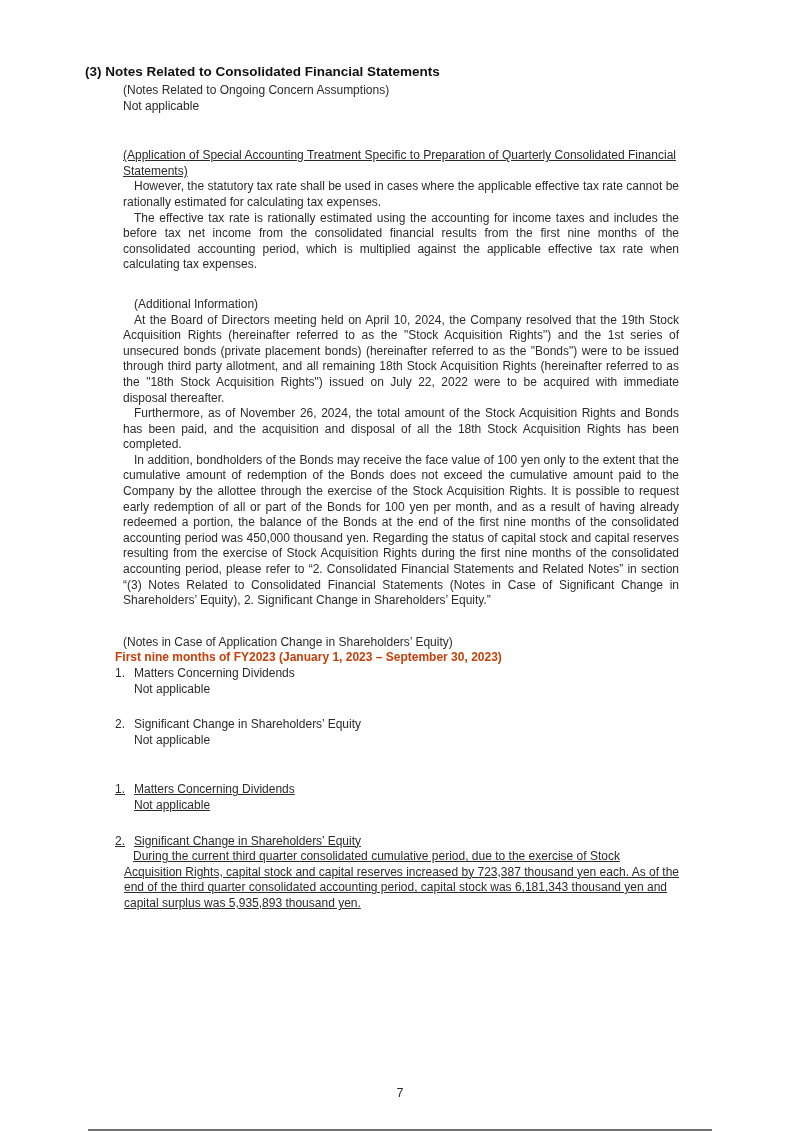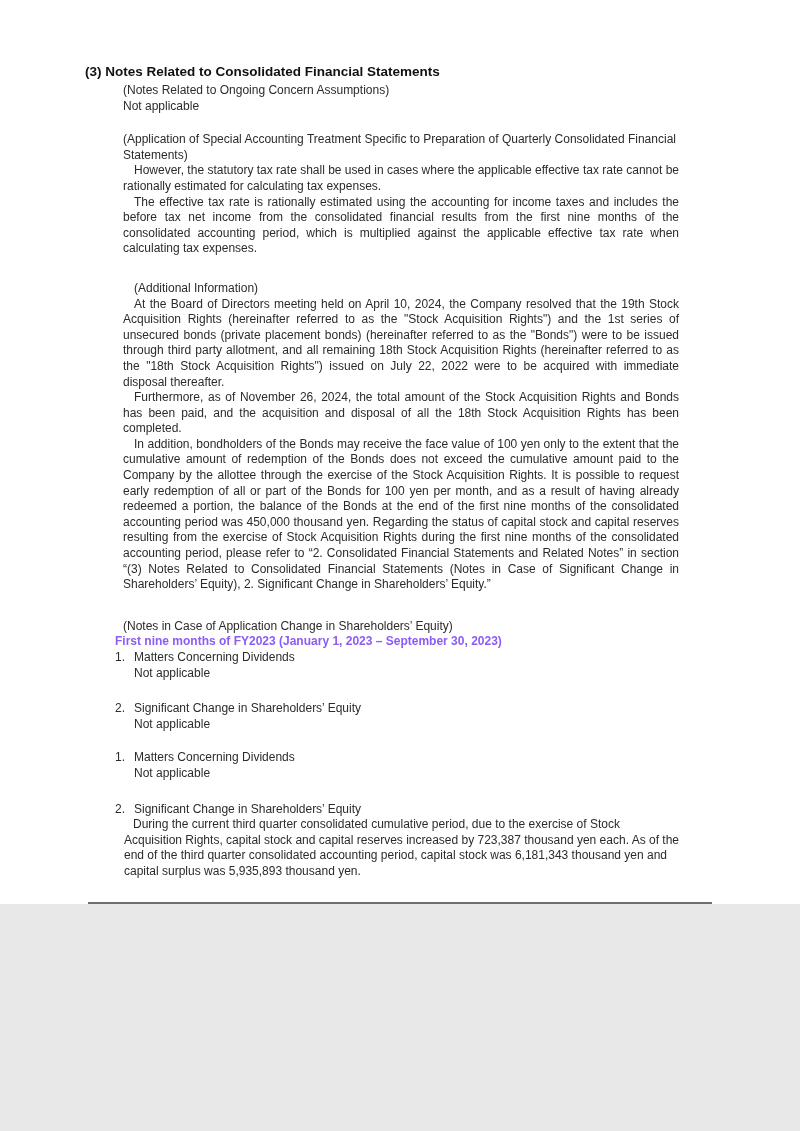--- a/index.html
+++ b/index.html
@@ -1,20 +1,20 @@
 <!DOCTYPE html>
 <html><head>
 <meta charset="utf-8">
 <style>
   * { box-sizing: border-box; }
   html, body { margin: 0; padding: 0; background: #e8e8e8; }
   .page {
     position: relative;
     width: 800px;
-    height: 904px;
+    height: 1131px;
     margin: 0 auto;
     background: #ffffff;
     font-family: "Liberation Sans", "DejaVu Sans", sans-serif;
     font-size: 12px;
     line-height: 15.6px;
     color: #2b2b2b;
     overflow: hidden;
   }
   .main-heading {
     position: absolute;
@@ -31,31 +31,31 @@
     left: 123px;
     top: 83px;
     width: 556px;
   }
   .sub-title { margin: 0; text-align: left; }
   .para {
     margin: 0;
     text-align: justify;
     text-indent: 11px;
   }
-  .gap-18 { margin-top: 18px; }
+  .gap-18 { margin-top: 34px; text-decoration: underline; }
   .gap-20 { margin-top: 20px; }
   .gap-24 { margin-top: 24px; margin-left: 11px; }
   .gap-26 { margin-top: 26px; }
   .fy-group {
     margin-left: -8px; 
   }
   .fy-heading {
     margin: 0;
     font-weight: bold;
-    color: #8b5cf6;
+    color: #c2410c;
   }
   .list-item {
     display: flex;
     align-items: flex-start;
   }
   .list-num {
     flex: 0 0 19px;
   }
   .list-title {
     flex: 1 1 auto;

